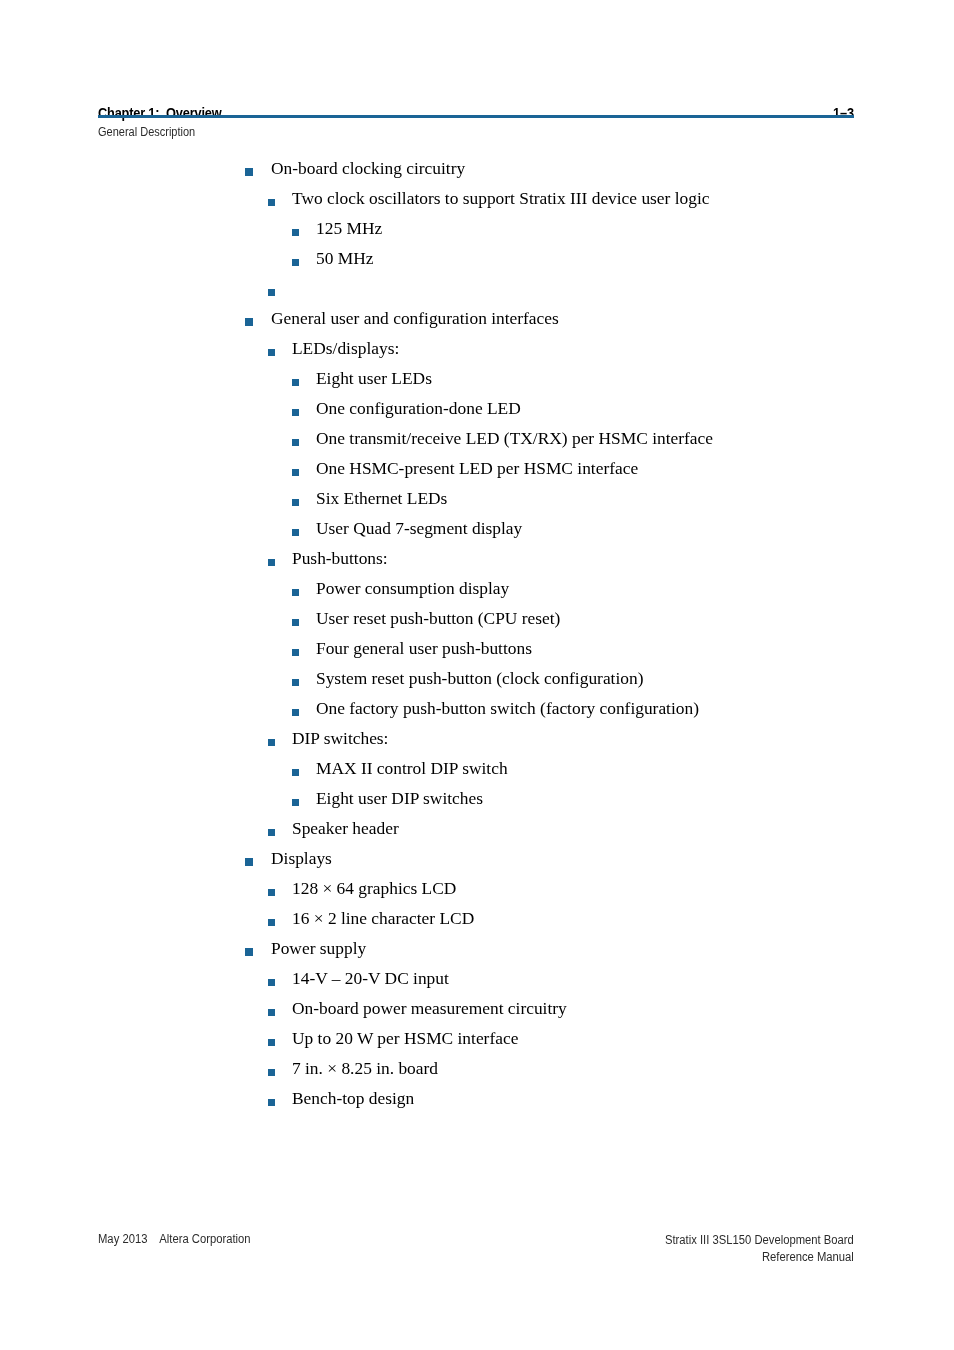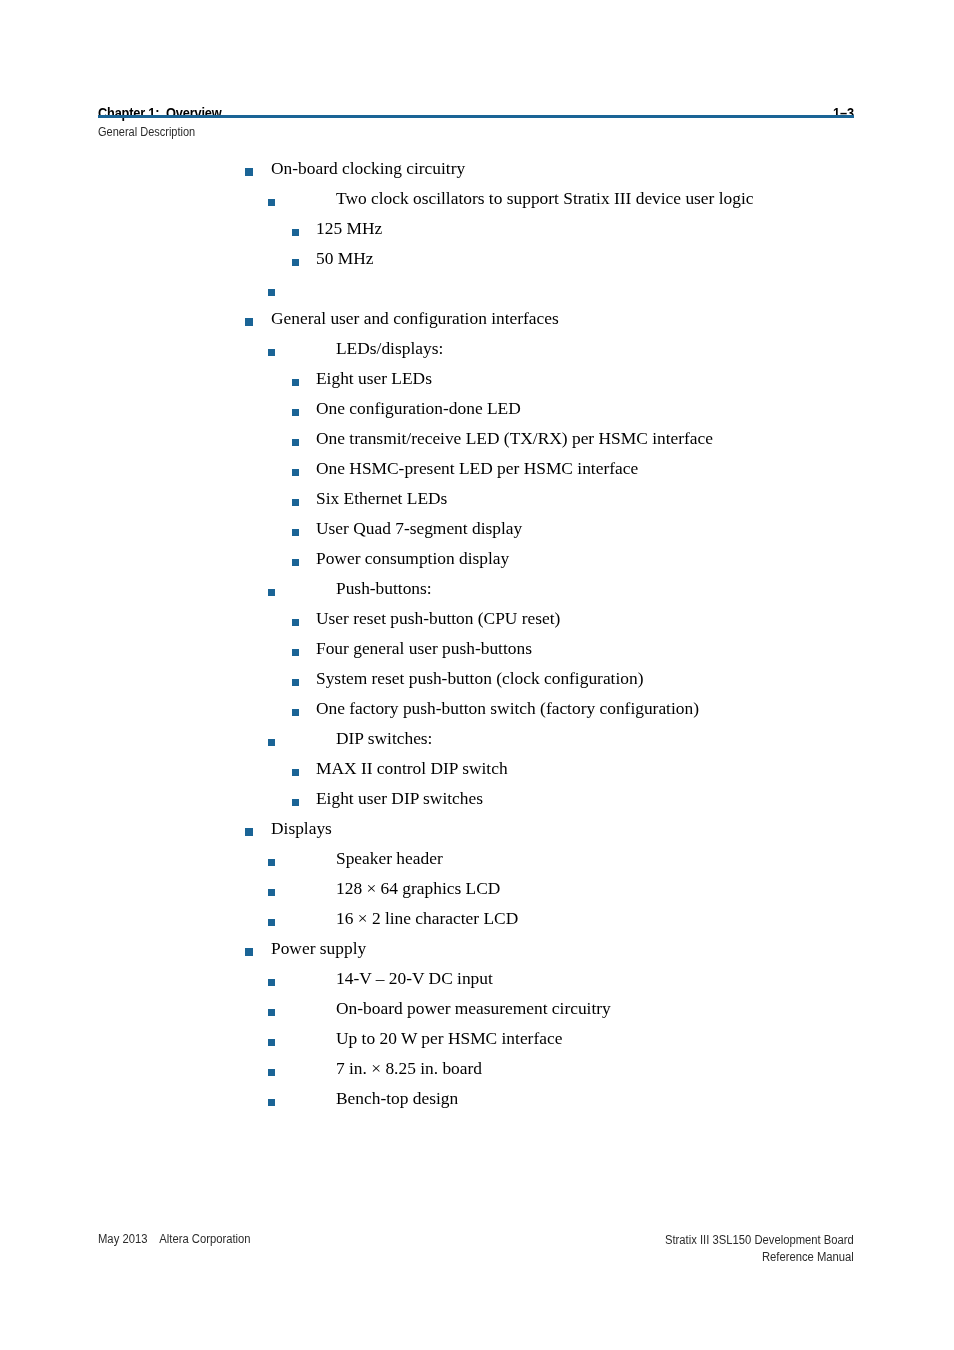--- a/index.html
+++ b/index.html
@@ -95,21 +95,21 @@
   }
   .li .txt {
     flex: 0 1 auto;
     white-space: pre;
   }
 
   
   .lvl1 { padding-left: 245px; height: 30px; }
   .lvl1 .txt { margin-left: 18px; }
 
-  .lvl2 { padding-left: 268px; height: 30px; gap: 44px; }
+  .lvl2 { padding-left: 268px; height: 30px; }
   .lvl2 .txt { margin-left: 17px; }
 
   .lvl3 { padding-left: 292px; height: 30px; }
   .lvl3 .txt { margin-left: 17px; }
 
   .lvl2 .bullet, .lvl3 .bullet { width: 7px; height: 7px; margin-top: 9px; }
 
   
   .footer {
     position: absolute;
@@ -195,28 +195,28 @@
         <span class="txt">One HSMC-present LED per HSMC interface</span>
       </div>
       <div class="li lvl3">
         <span class="bullet" style="background: rgb(26, 100, 150);"></span>
         <span class="txt">Six Ethernet LEDs</span>
       </div>
       <div class="li lvl3">
         <span class="bullet" style="background: rgb(26, 100, 150);"></span>
         <span class="txt">User Quad 7-segment display</span>
       </div>
+      <div class="li lvl2">
+        <span class="bullet" style="background: rgb(26, 100, 150);"></span>
+        <span class="txt">Push-buttons:</span>
+      </div>
       <div class="li lvl3">
         <span class="bullet" style="background: rgb(26, 100, 150);"></span>
         <span class="txt">Power consumption display</span>
       </div>
-      <div class="li lvl2">
-        <span class="bullet" style="background: rgb(26, 100, 150);"></span>
-        <span class="txt">Push-buttons:</span>
-      </div>
       <div class="li lvl3">
         <span class="bullet" style="background: rgb(26, 100, 150);"></span>
         <span class="txt">User reset push-button (CPU reset)</span>
       </div>
       <div class="li lvl3">
         <span class="bullet" style="background: rgb(26, 100, 150);"></span>
         <span class="txt">Four general user push-buttons</span>
       </div>
       <div class="li lvl3">
         <span class="bullet" style="background: rgb(26, 100, 150);"></span>
@@ -231,27 +231,27 @@
         <span class="txt">DIP switches:</span>
       </div>
       <div class="li lvl3">
         <span class="bullet" style="background: rgb(26, 100, 150);"></span>
         <span class="txt">MAX II control DIP switch</span>
       </div>
       <div class="li lvl3">
         <span class="bullet" style="background: rgb(26, 100, 150);"></span>
         <span class="txt">Eight user DIP switches</span>
       </div>
+      <div class="li lvl2">
+        <span class="bullet" style="background: rgb(26, 100, 150);"></span>
+        <span class="txt">Speaker header</span>
+      </div>
       <div class="li lvl1">
         <span class="bullet" style="background: rgb(26, 100, 150);"></span>
         <span class="txt">Displays</span>
-      </div>
-      <div class="li lvl2">
-        <span class="bullet" style="background: rgb(26, 100, 150);"></span>
-        <span class="txt">Speaker header</span>
       </div>
       <div class="li lvl2">
         <span class="bullet" style="background: rgb(26, 100, 150);"></span>
         <span class="txt">128 × 64 graphics LCD</span>
       </div>
       <div class="li lvl2">
         <span class="bullet" style="background: rgb(26, 100, 150);"></span>
         <span class="txt">16 × 2 line character LCD</span>
       </div>
       <div class="li lvl1">

